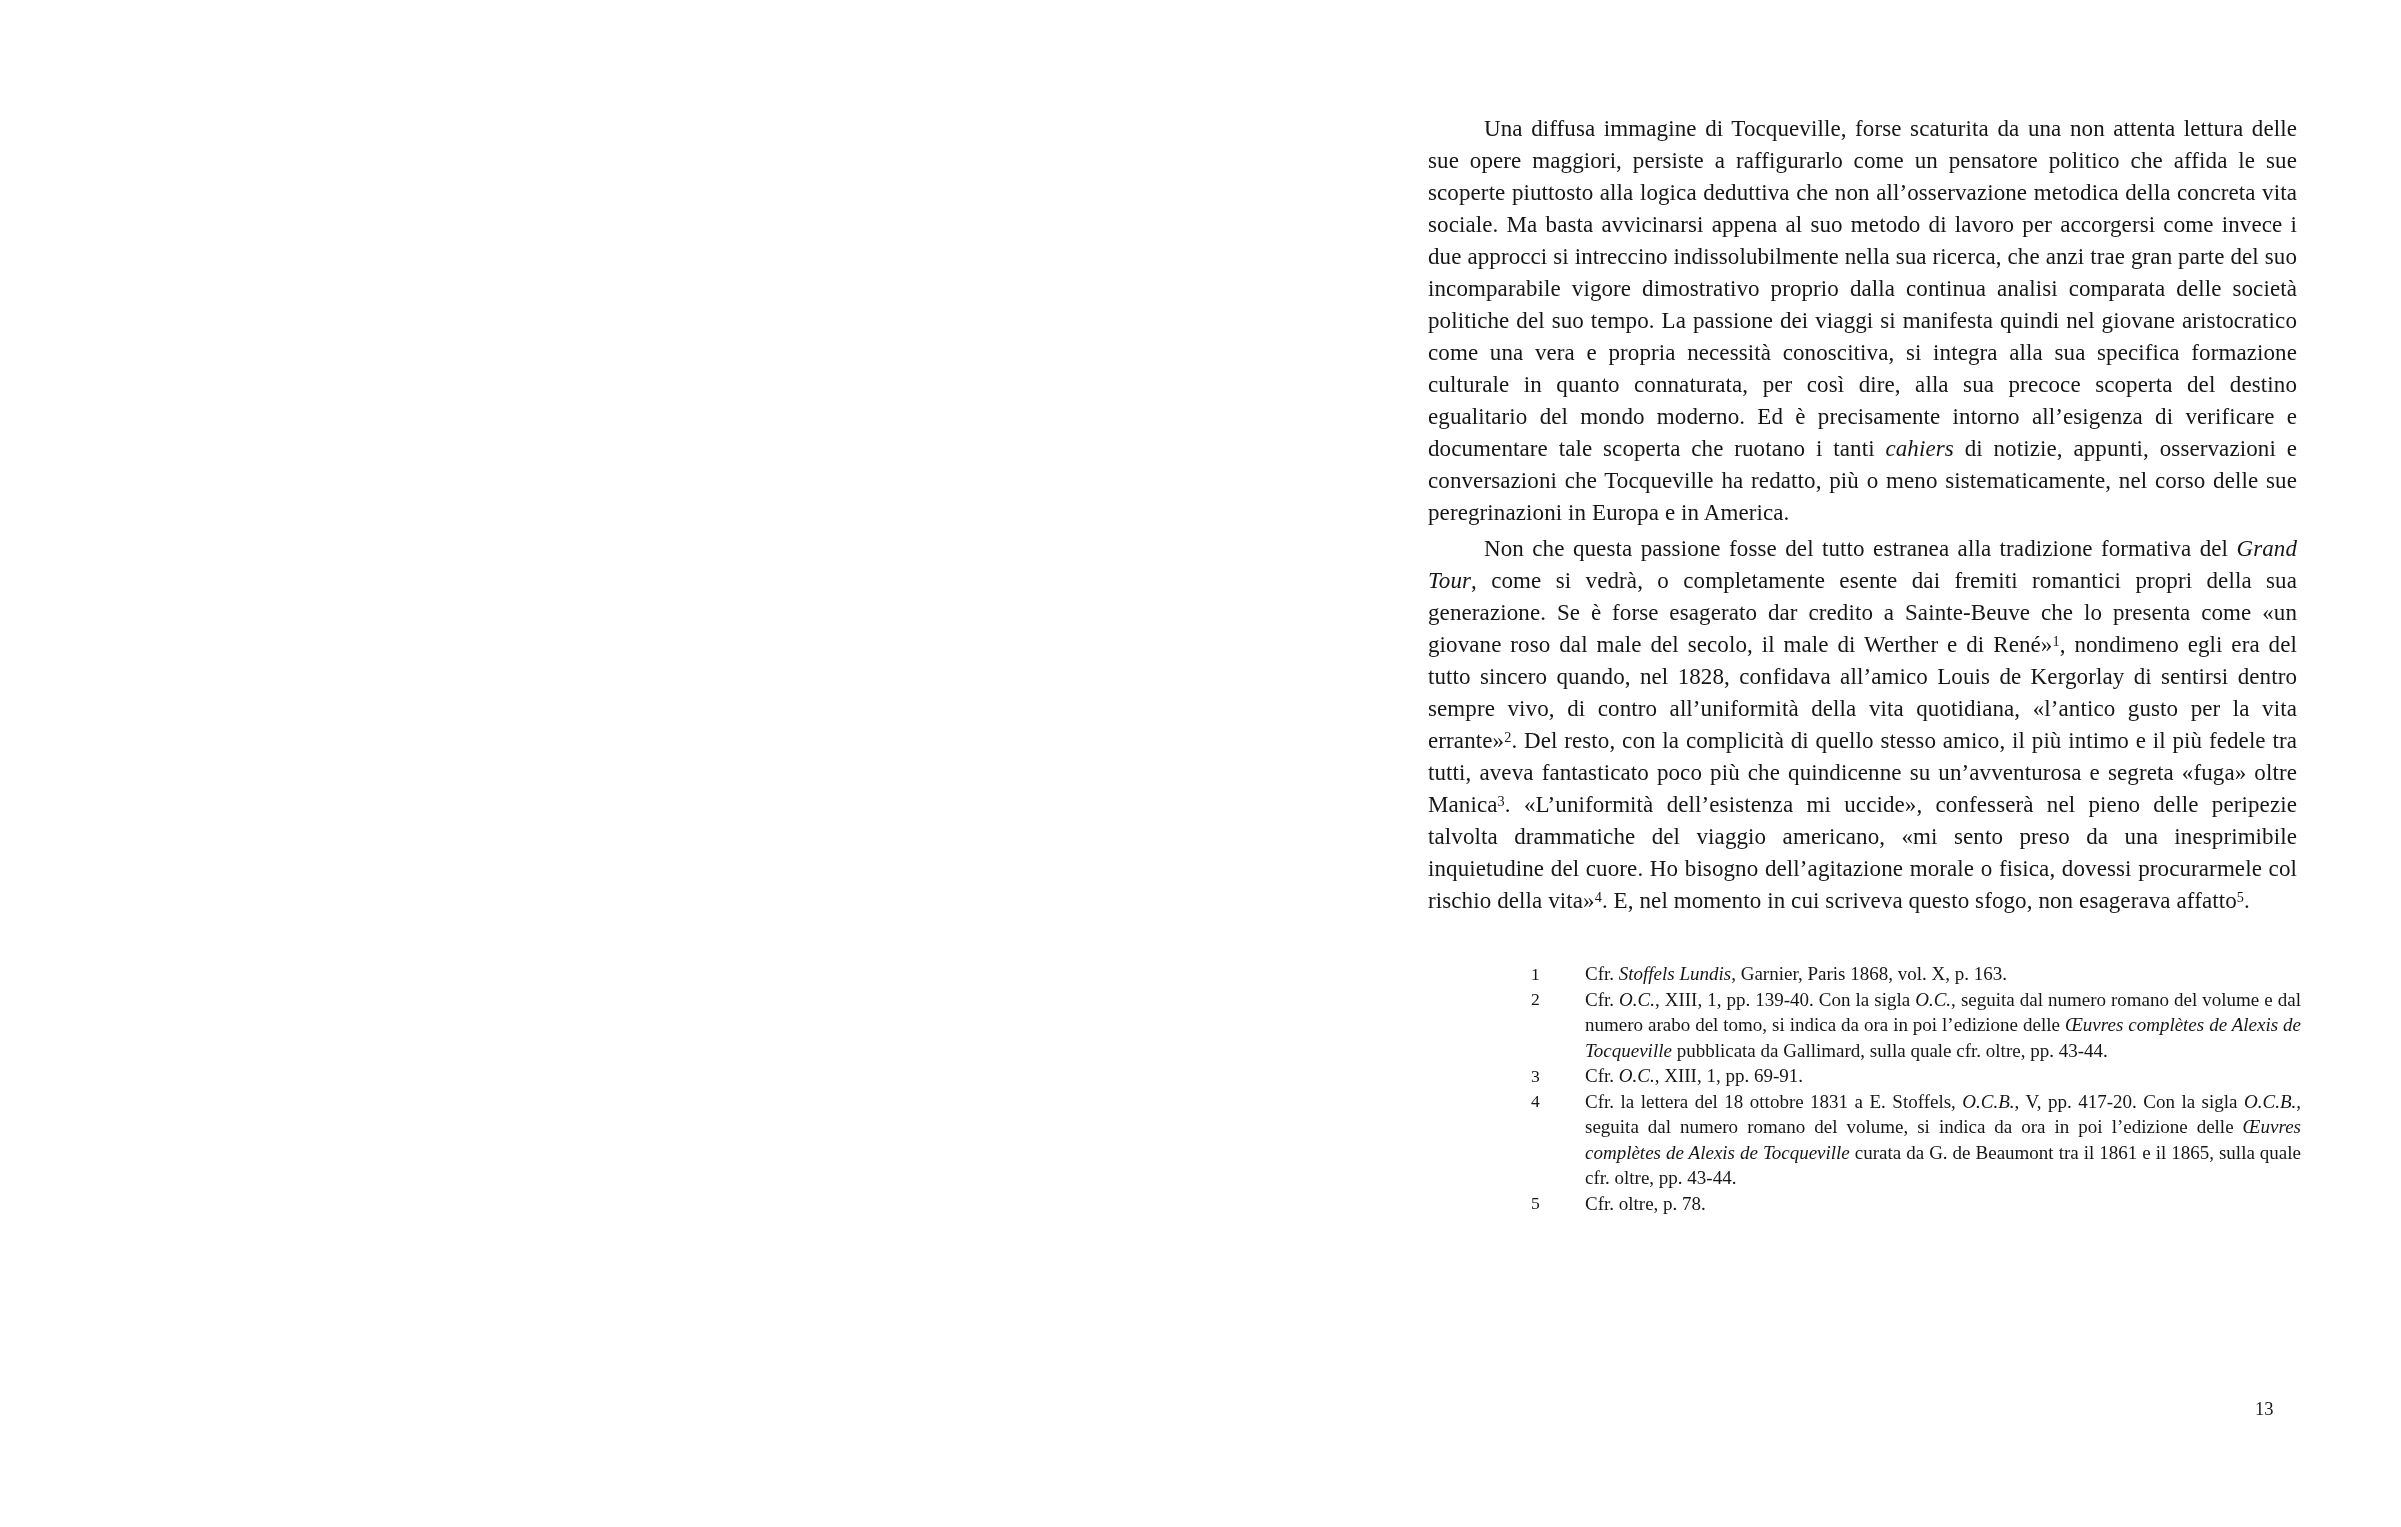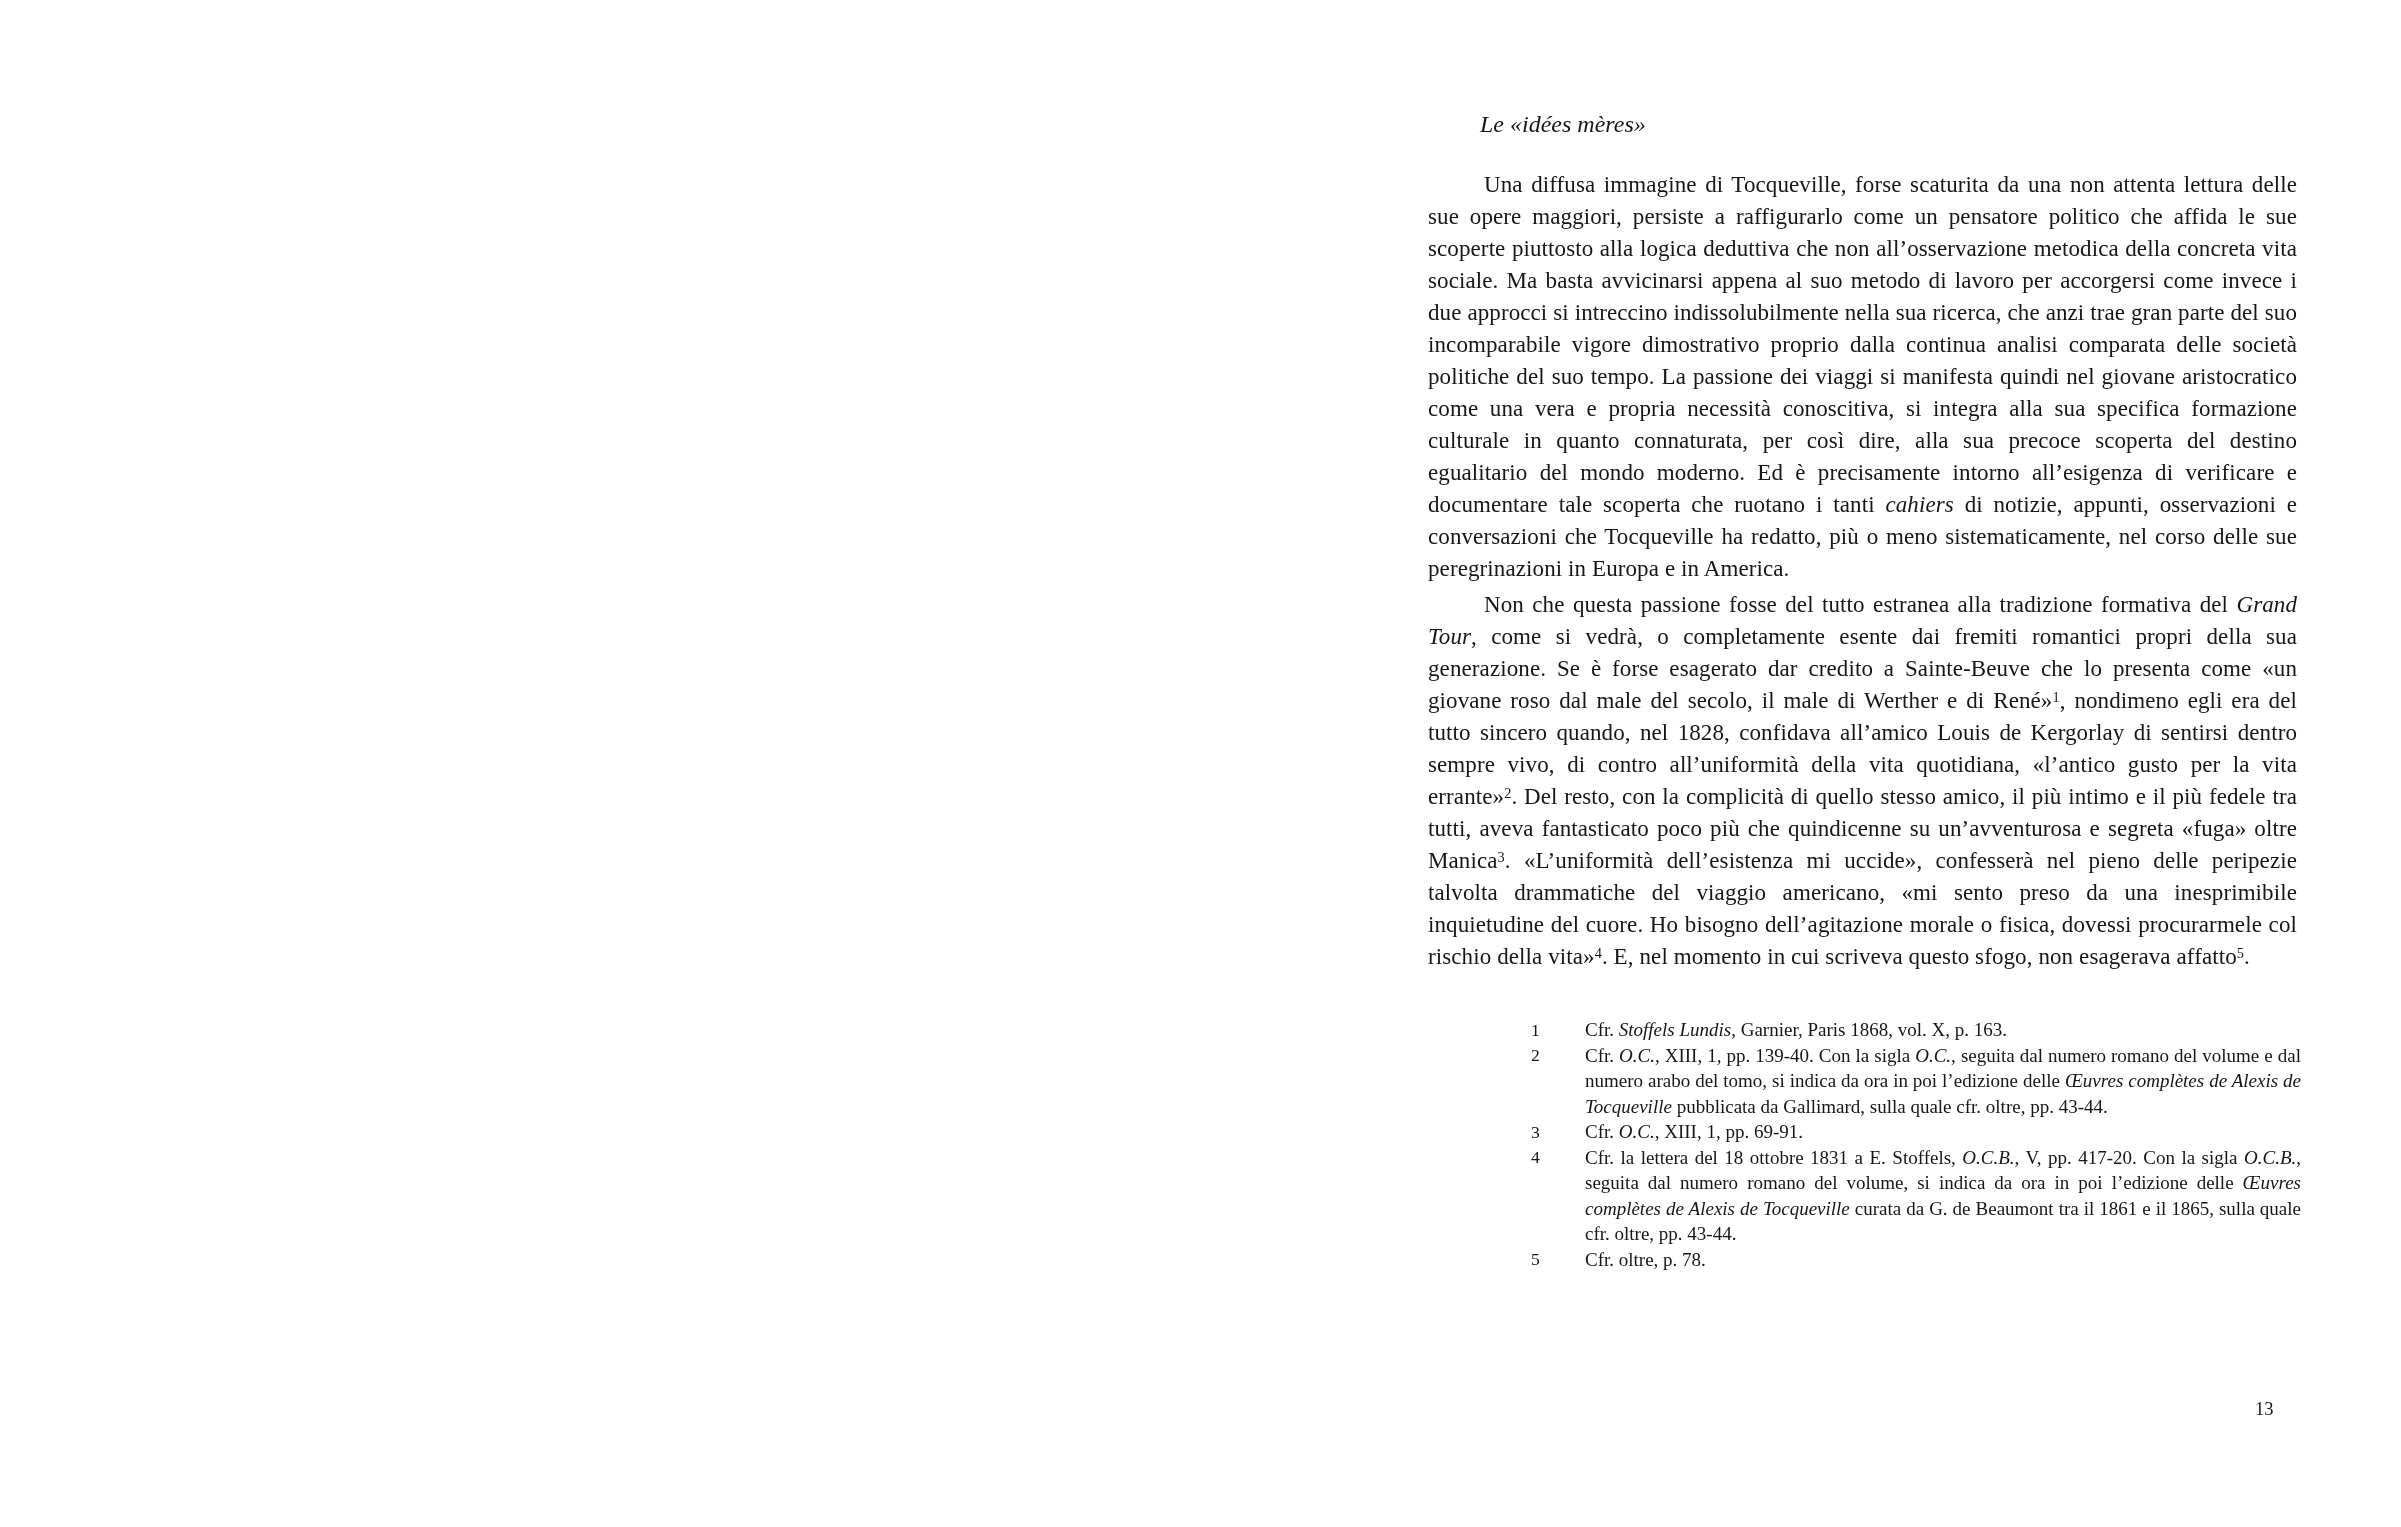--- a/index.html
+++ b/index.html
@@ -63,21 +63,20 @@
     top: 1399px;
     width: 37px;
     font-size: 18.5px;
   }
 </style>
 </head>
 <body>
 
 <div class="canvas">
   <div class="text-block">
-    <h1 class="title">Le «idées mères»</h1>
     <div class="body-text">
       <p><span class="">Una diffusa immagine di Tocqueville, forse scaturita da una non attenta lettura delle sue opere maggiori, persiste a raffigurarlo come un pensatore politico che affida le sue scoperte piuttosto alla logica deduttiva che non all’osservazione metodica della concreta vita sociale. Ma basta avvicinarsi appena al suo metodo di lavoro per accorgersi come invece i due approcci si intreccino indissolubilmente nella sua ricerca, che anzi trae gran parte del suo incomparabile vigore dimostrativo proprio dalla continua analisi comparata delle società politiche del suo tempo. La passione dei viaggi si manifesta quindi nel giovane aristocratico come una vera e propria necessità conoscitiva, si integra alla sua specifica formazione culturale in quanto connaturata, per così dire, alla sua precoce scoperta del destino egualitario del mondo moderno. Ed è precisamente intorno all’esigenza di verificare e documentare tale scoperta che ruotano i tanti </span><span class="it">cahiers</span><span class=""> di notizie, appunti, osservazioni e conversazioni che Tocqueville ha redatto, più o meno sistematicamente, nel corso delle sue peregrinazioni in Europa e in America.</span></p>
       <p><span class="">Non che questa passione fosse del tutto estranea alla tradizione formativa del </span><span class="it">Grand Tour</span><span class="">, come si vedrà, o completamente esente dai fremiti romantici propri della sua generazione. Se è forse esagerato dar credito a Sainte-Beuve che lo presenta come «un giovane roso dal male del secolo, il male di Werther e di René»</span><sup class="fnref">1</sup><span class="">, nondimeno egli era del tutto sincero quando, nel 1828, confidava all’amico Louis de Kergorlay di sentirsi dentro sempre vivo, di contro all’uniformità della vita quotidiana, «l’antico gusto per la vita errante»</span><sup class="fnref">2</sup><span class="">. Del resto, con la complicità di quello stesso amico, il più intimo e il più fedele tra tutti, aveva fantasticato poco più che quindicenne su un’avventurosa e segreta «fuga» oltre Manica</span><sup class="fnref">3</sup><span class="">. «L’uniformità dell’esistenza mi uccide», confesserà nel pieno delle peripezie talvolta drammatiche del viaggio americano, «mi sento preso da una inesprimibile inquietudine del cuore. Ho bisogno dell’agitazione morale o fisica, dovessi procurarmele col rischio della vita»</span><sup class="fnref">4</sup><span class="">. E, nel momento in cui scriveva questo sfogo, non esagerava affatto</span><sup class="fnref">5</sup><span class="">.</span></p>
     </div>
     <div class="footnotes">
         <div class="fn"><span class="fn-num">1</span><span><span class="">Cfr. </span><span class="it">Stoffels Lundis</span><span class="">, Garnier, Paris 1868, vol. X, p. 163.</span></span></div>
         <div class="fn"><span class="fn-num">2</span><span><span class="">Cfr. </span><span class="it">O.C.</span><span class="">, XIII, 1, pp. 139-40. Con la sigla </span><span class="it">O.C.</span><span class="">, seguita dal numero romano del volume e dal numero arabo del tomo, si indica da ora in poi l’edizione delle </span><span class="it">Œuvres complètes de Alexis de Tocqueville</span><span class=""> pubblicata da Gallimard, sulla quale cfr. oltre, pp. 43-44.</span></span></div>
         <div class="fn"><span class="fn-num">3</span><span><span class="">Cfr. </span><span class="it">O.C.</span><span class="">, XIII, 1, pp. 69-91.</span></span></div>
         <div class="fn"><span class="fn-num">4</span><span><span class="">Cfr. la lettera del 18 ottobre 1831 a E. Stoffels, </span><span class="it">O.C.B.</span><span class="">, V, pp. 417-20. Con la sigla </span><span class="it">O.C.B.</span><span class="">, seguita dal numero romano del volume, si indica da ora in poi l’edizione delle </span><span class="it">Œuvres complètes de Alexis de Tocqueville</span><span class=""> curata da G. de Beaumont tra il 1861 e il 1865, sulla quale cfr. oltre, pp. 43-44.</span></span></div>
         <div class="fn"><span class="fn-num">5</span><span><span class="">Cfr. oltre, p. 78.</span></span></div>

